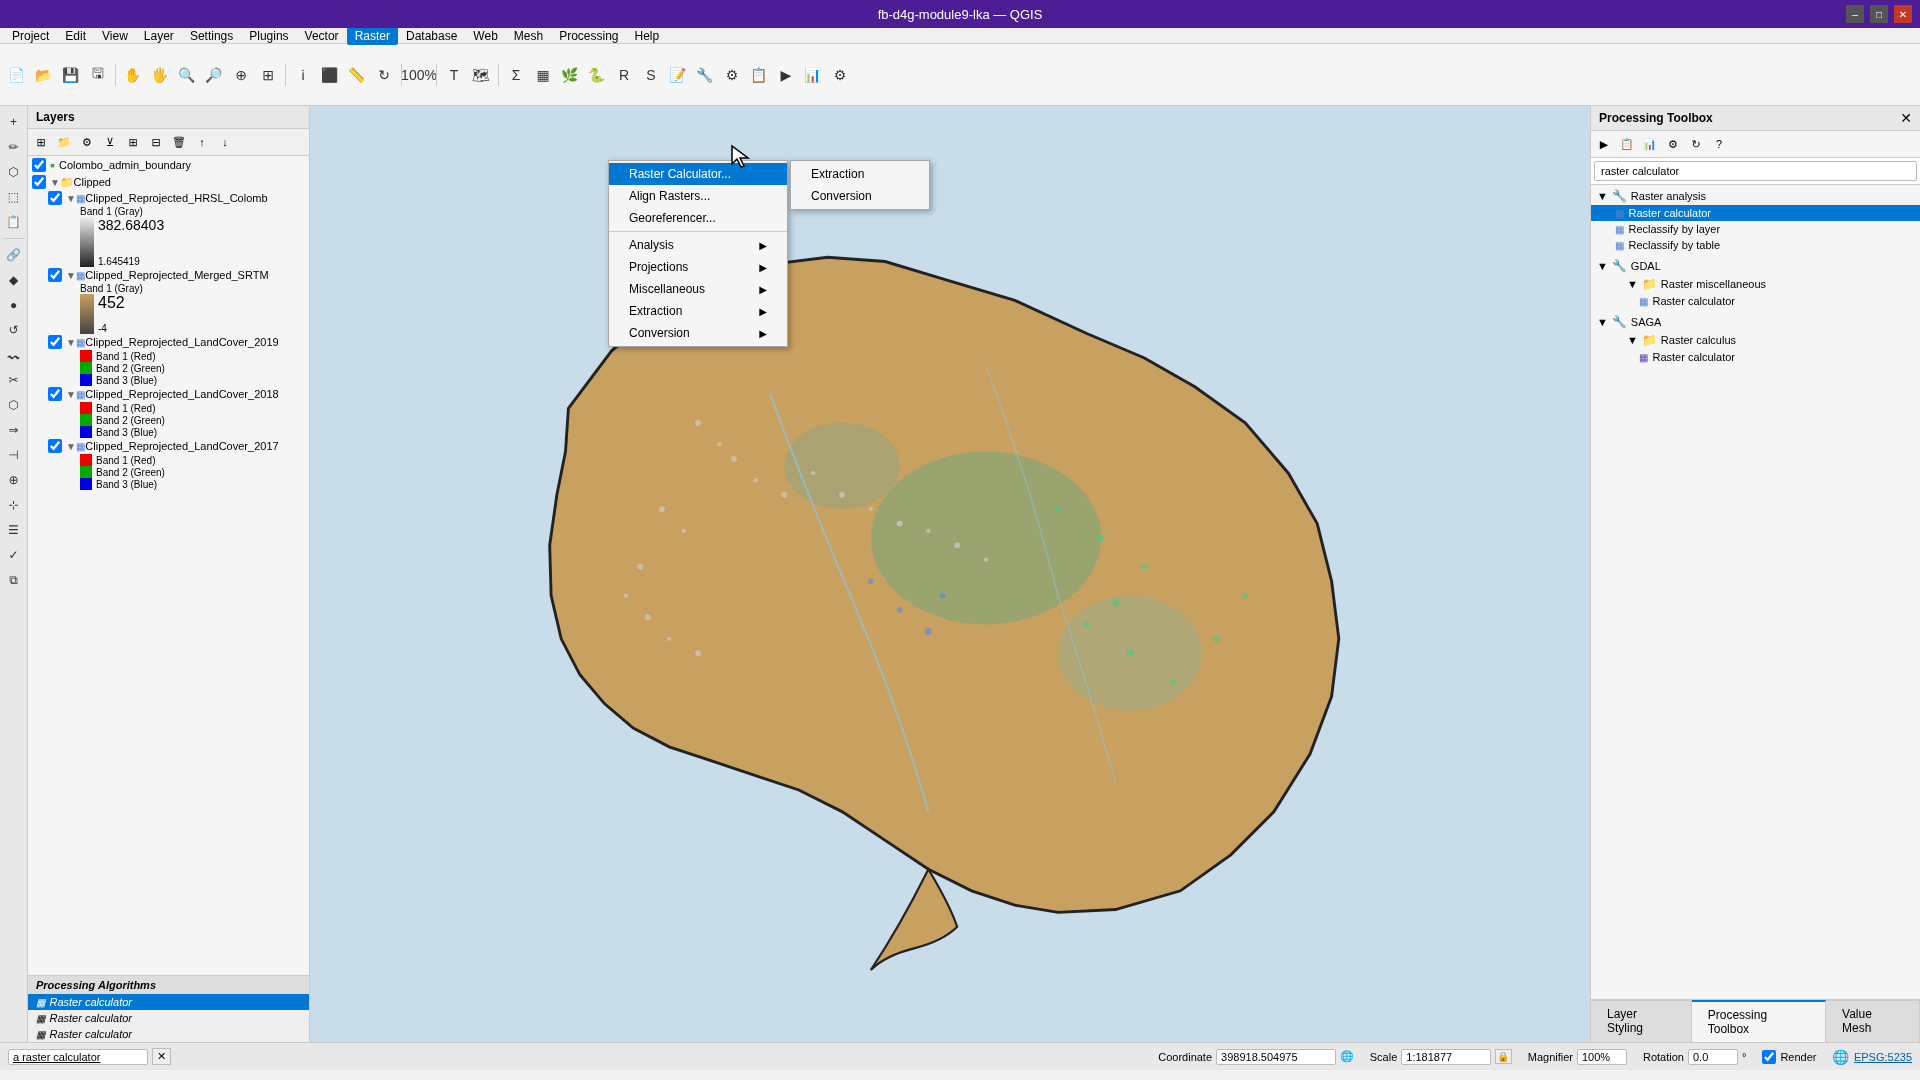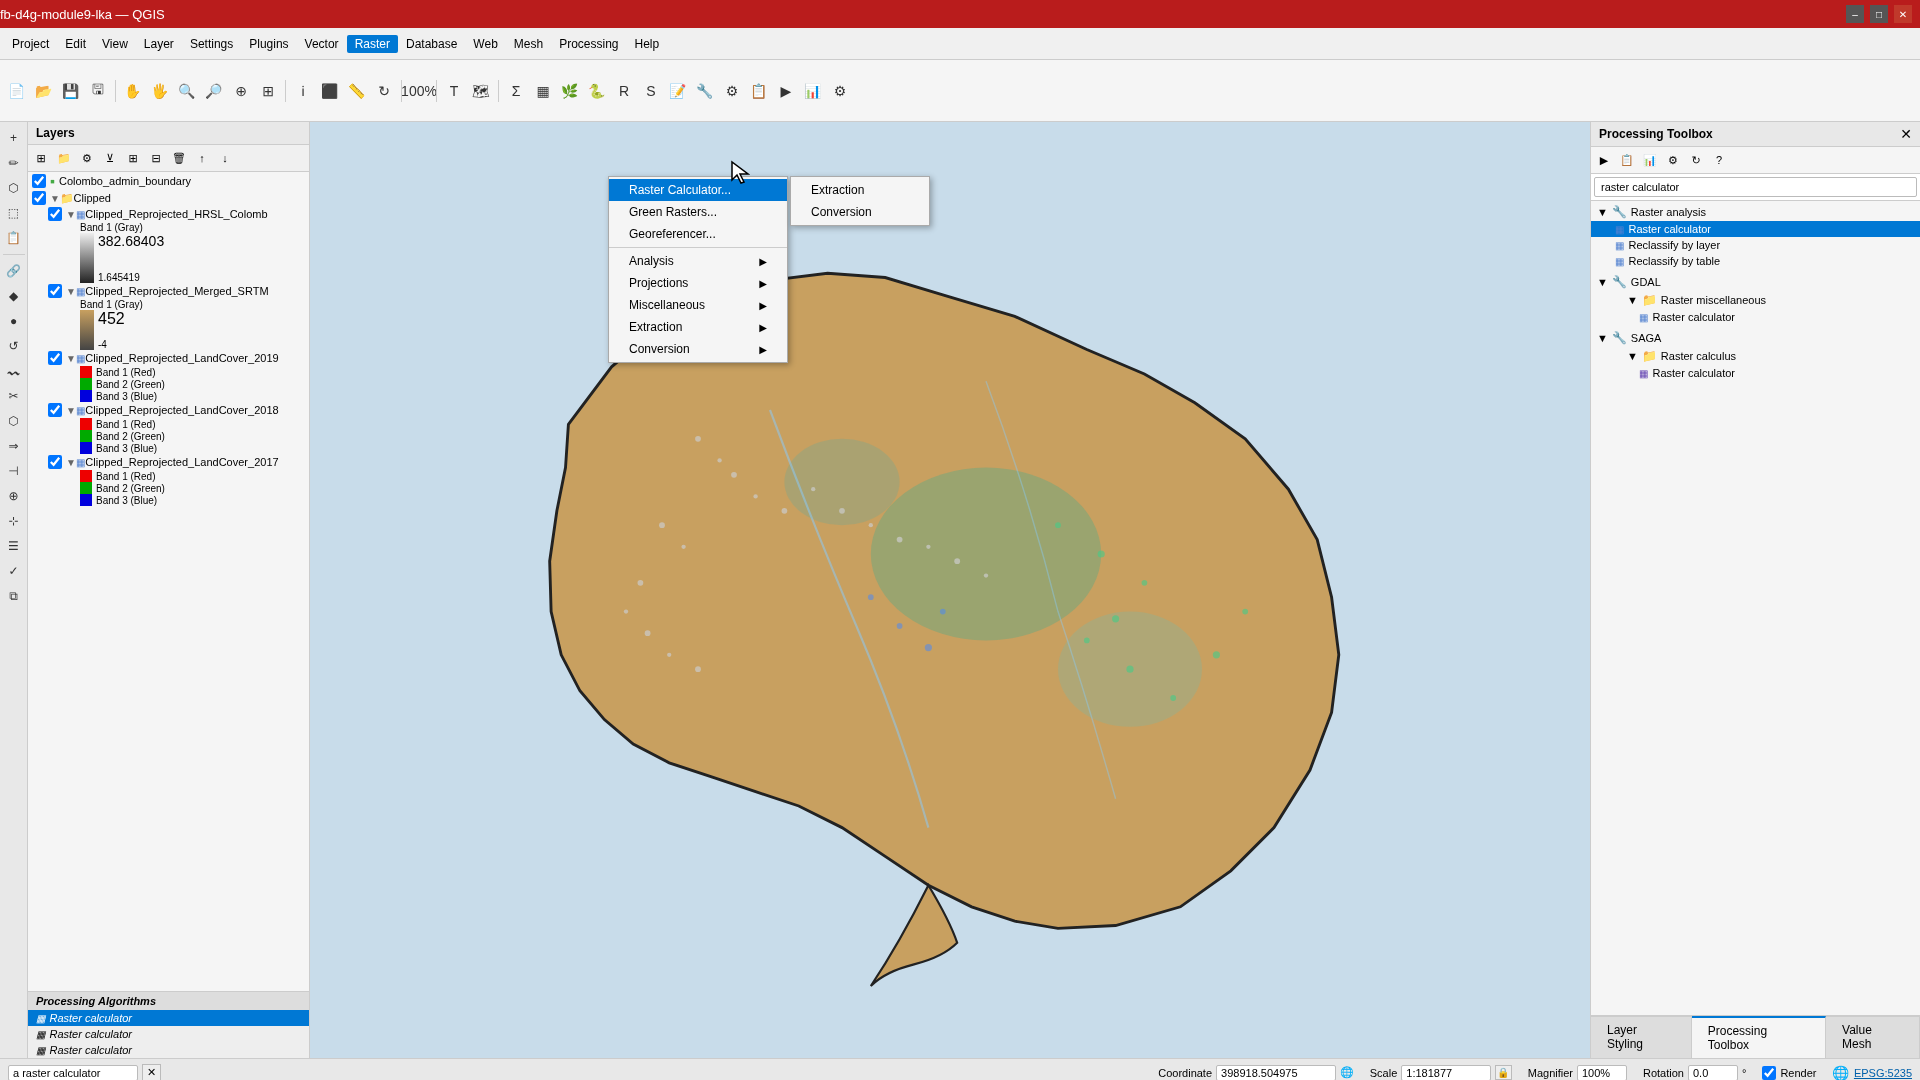--- a/index.html
+++ b/index.html
@@ -1,25 +1,25 @@
 <!DOCTYPE html>
 <html><head>
   <meta charset="utf-8">
   <style>
     * { margin: 0; padding: 0; box-sizing: border-box; }
     body { width: 1920px; height: 1080px; overflow: hidden; font-family: 'Segoe UI', Arial, sans-serif; font-size: 12px; background: #f0f0f0; }
 
     
     #title-bar {
       height: 28px;
-      background: #b91c1c;
+      background: #4c1d95;
       color: #fff;
       display: flex;
       align-items: center;
-      justify-content: flex-start;
+      justify-content: center;
       font-size: 13px;
       position: relative;
     }
     #title-bar .window-controls {
       position: absolute;
       right: 8px;
       display: flex;
       gap: 6px;
     }
     .win-btn {
@@ -27,21 +27,21 @@
       background: #555;
       border: none;
       color: #fff;
       font-size: 10px;
       cursor: pointer;
       display: flex; align-items: center; justify-content: center;
     }
 
     
     #menu-bar {
-      height: 32px;
+      height: 16px;
       background: #f0f0f0;
       border-bottom: 1px solid #ccc;
       display: flex;
       align-items: center;
       padding: 0 4px;
     }
     .menu-item {
       padding: 2px 8px;
       cursor: pointer;
       font-size: 12px;
@@ -684,21 +684,21 @@
 
         <path d="M 360 530 Q 340 570 320 600 Q 330 590 350 585 Q 370 580 380 570 Q 375 555 360 530 Z" fill="#c8a060" stroke="#222" stroke-width="1.5"></path>
       </svg>
     </div>
 
     <div id="raster-dropdown">
       <div class="dropdown-item" style="background:#0078d4;color:#fff;">
         <span>Raster Calculator...</span>
       </div>
       <div class="dropdown-item">
-        <span>Green Rasters...</span>
+        <span>Align Rasters...</span>
       </div>
       <div class="dropdown-item">
         <span>Georeferencer...</span>
       </div>
       <div class="dropdown-separator"></div>
       <div class="dropdown-item">
         <span>Analysis</span>
         <span class="dropdown-arrow">▶</span>
       </div>
       <div class="dropdown-item">
@@ -813,21 +813,21 @@
       <div class="bottom-tab">Layer Styling</div>
       <div class="bottom-tab active">Processing Toolbox</div>
       <div class="bottom-tab">Value Mesh</div>
     </div>
   </div>
 
 </div>
 
 <div id="status-bar">
   <div class="status-item">
-    <input type="text" class="status-input" value="a raster calculator" style="width: 130px;">
+    <input type="text" class="status-input" value="a raster calculator" style="width: 140px; text-decoration: underline;">
     <button style="padding:1px 4px;font-size:11px;border:1px solid #bbb;background:#eee;cursor:pointer;">✕</button>
   </div>
   <div style="flex:1;"></div>
   <div class="status-item">
     <span>Coordinate</span>
     <input type="text" class="status-input" value="398918.504975" style="width: 120px;">
     <span>🌐</span>
   </div>
   <div class="status-item">
     <span>Scale</span>

